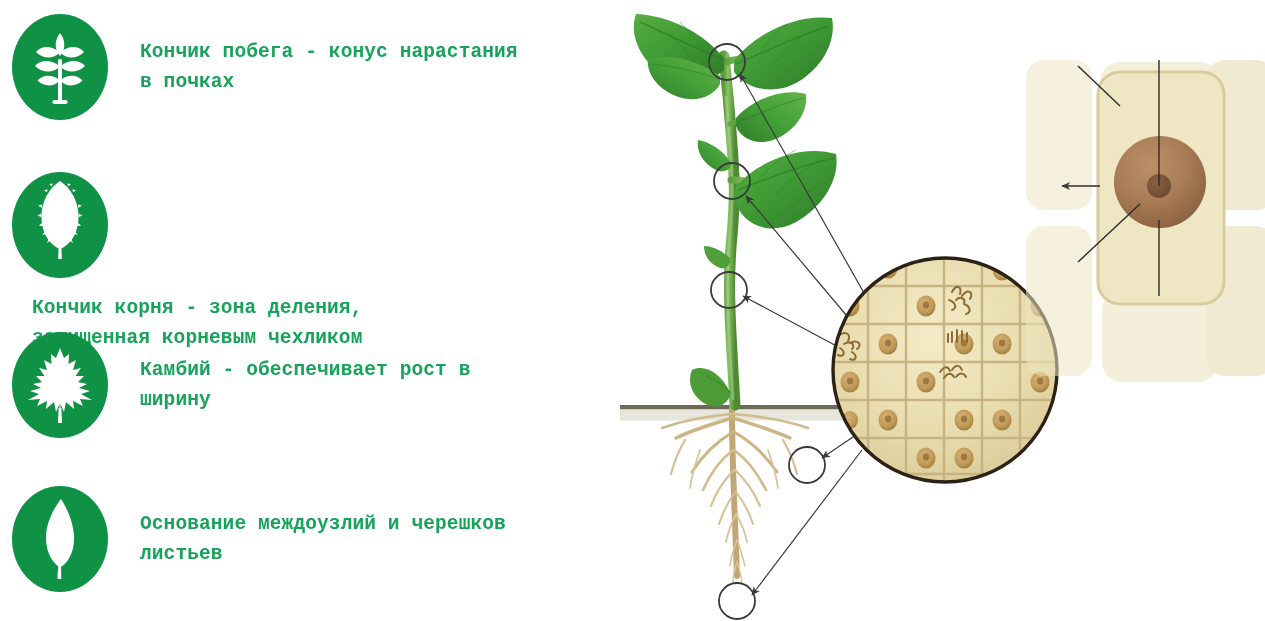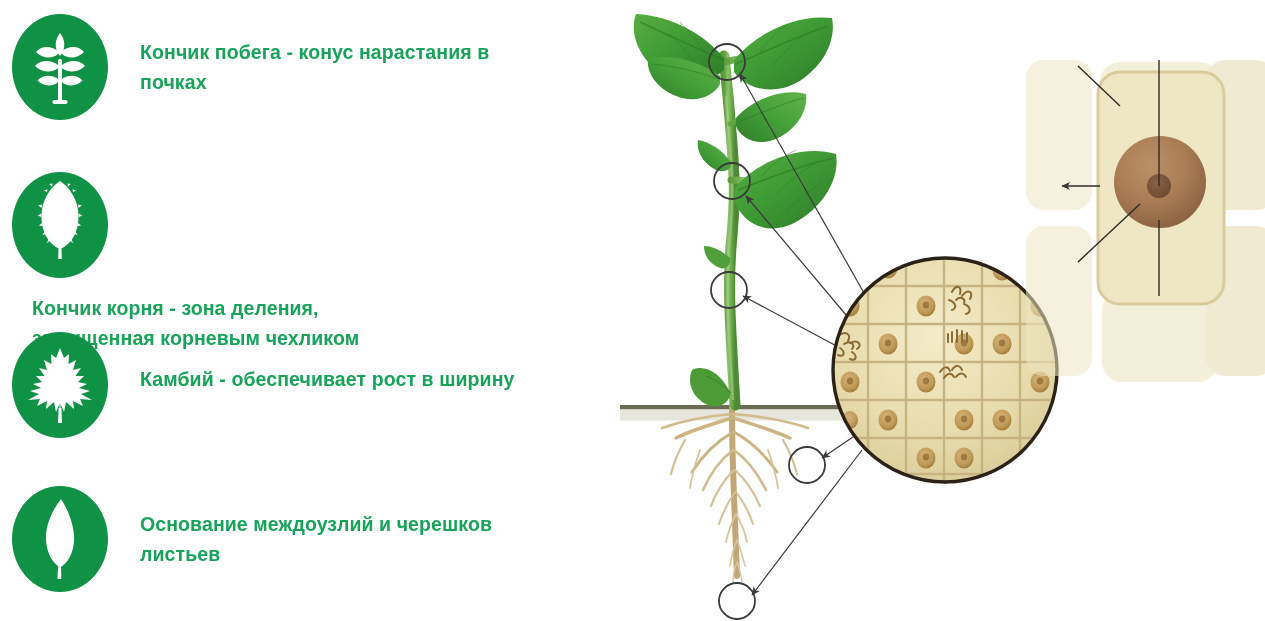--- a/index.html
+++ b/index.html
@@ -3,21 +3,21 @@
 <meta charset="utf-8">
 <style>
   html,body{margin:0;padding:0;}
   body{
     width:1265px;height:621px;
     background:#ffffff;
     font-family:"Liberation Sans", sans-serif;
     overflow:hidden;
     position:relative;
   }
-  #root{position:relative;width:1265px;height:621px;}
+  #root{position:relative;width:1265px;height:621px;font-family:Liberation Mono, monospace;}
 
   
   .legend{
     position:absolute;left:0;top:0;width:600px;height:621px;
   }
   .legend-item{
     position:absolute;left:0;width:560px;height:130px;
     display:flex;align-items:flex-start;
   }
   .legend-item.i0{top:14px;}
@@ -45,21 +45,21 @@
     margin-left:32px;
     margin-top:24px;
     color:#17a35a;
     font-size:19.5px;
     font-weight:bold;
     line-height:1.52;
     letter-spacing:0.1px;
     max-width:400px;
   }
   .legend-item.i1 .legend-text{margin-top:26px;}
-  .legend-item.i2 .legend-text{margin-top:33px;}
+  .legend-item.i2 .legend-text{margin-top:24px;}
   .legend-item.i3 .legend-text{margin-top:24px;}
 
   
   .illus{
     position:absolute;left:600px;top:0;width:665px;height:621px;
   }
   .illus svg{display:block;}
 </style>
 </head>
 <body>

